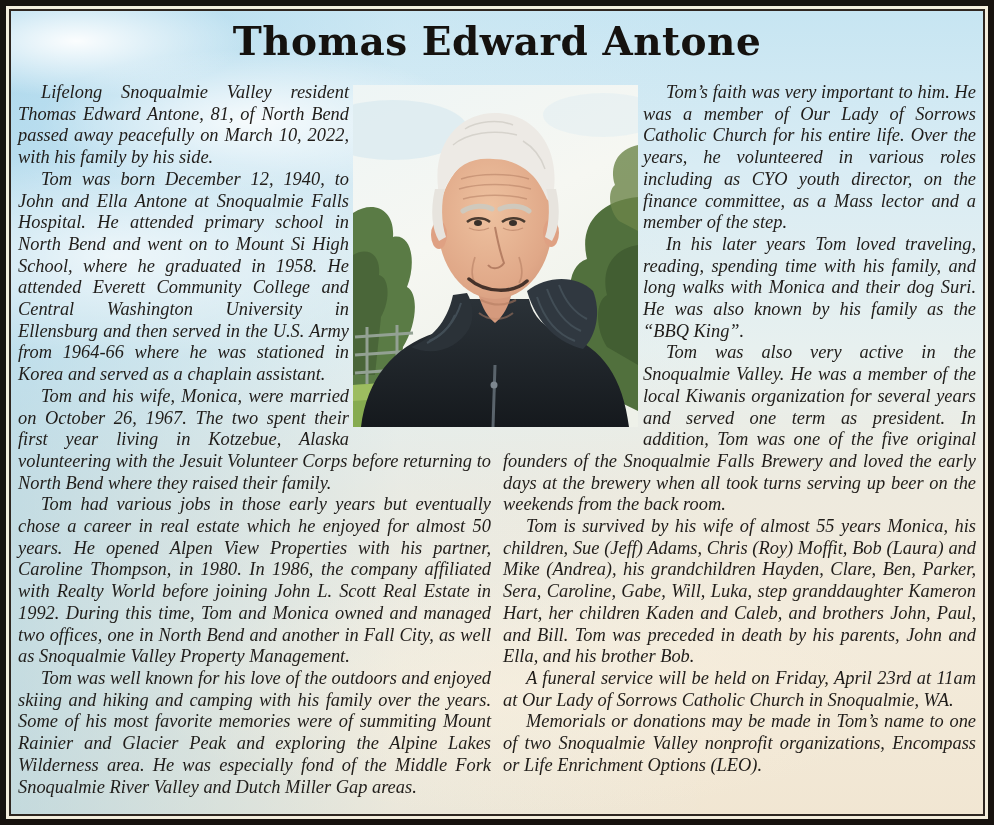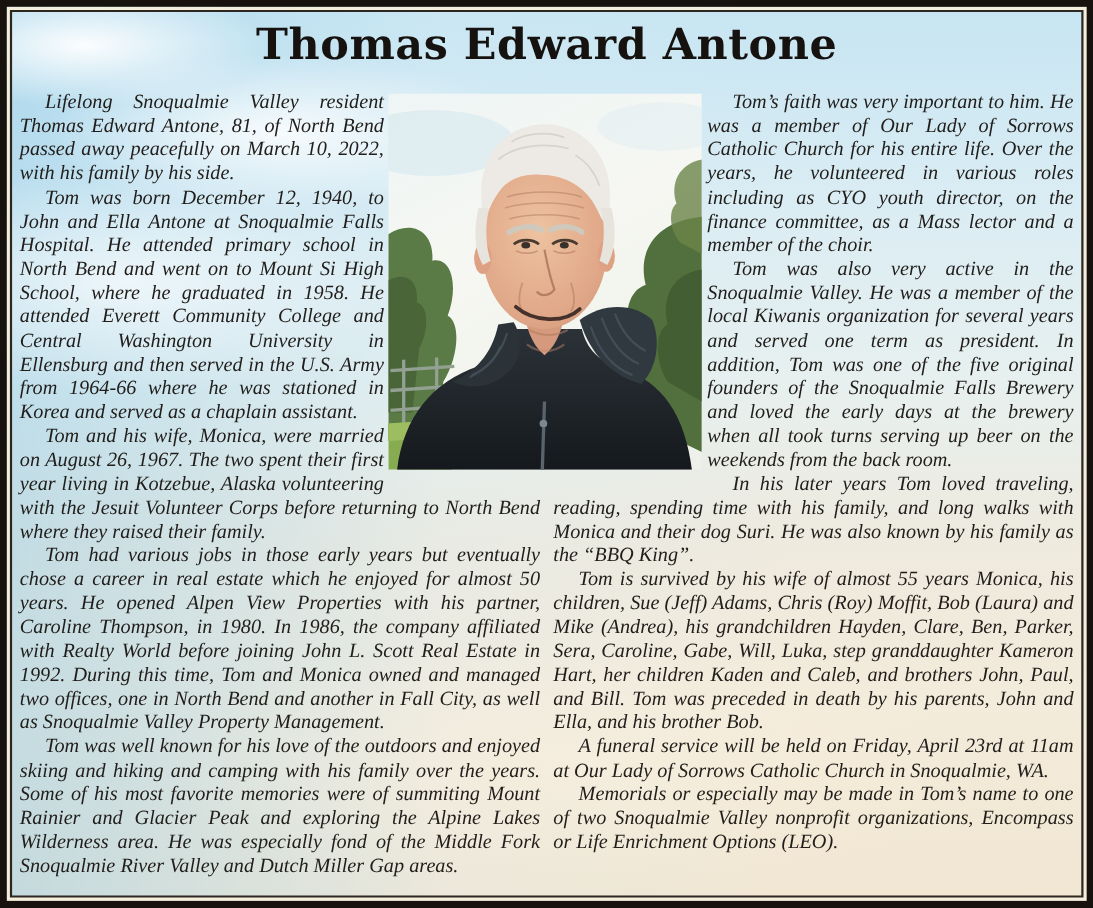--- a/index.html
+++ b/index.html
@@ -62,32 +62,32 @@
 
 <div class="page">
 
   <h1 class="title">Thomas Edward Antone</h1>
 
   <div class="columns">
     <div class="col">
       <div class="spacer-left"></div>
       <p>Lifelong Snoqualmie Valley resident Thomas Edward Antone, 81, of North Bend passed away peacefully on March 10, 2022, with his family by his side.</p>
       <p>Tom was born December 12, 1940, to John and Ella Antone at Snoqualmie Falls Hospital.  He attended primary school in North Bend and went on to Mount Si High School, where he graduated in 1958.  He attended Everett Community College and Central Washington University in Ellensburg and then served in the U.S. Army from 1964-66 where he was stationed in Korea and served as a chaplain assistant.</p>
-      <p>Tom and his wife, Monica, were married on August 26, 1967.  The two spent their first year living in Kotzebue, Alaska volunteering with the Jesuit Volunteer Corps before returning to North Bend where they raised their family.</p>
+      <p>Tom and his wife, Monica, were married on October 26, 1967.  The two spent their first year living in Kotzebue, Alaska volunteering with the Jesuit Volunteer Corps before returning to North Bend where they raised their family.</p>
       <p>Tom had various jobs in those early years but eventually chose a career in real estate which he enjoyed for almost 50 years.  He opened Alpen View Properties with his partner, Caroline Thompson, in 1980.  In 1986, the company affiliated with Realty World before joining John L. Scott Real Estate in 1992.  During this time, Tom and Monica owned and managed two offices, one in North Bend and another in Fall City, as well as Snoqualmie Valley Property Management.</p>
       <p>Tom was well known for his love of the outdoors and enjoyed skiing and hiking and camping with his family over the years.  Some of his most favorite memories were of summiting Mount Rainier and Glacier Peak and exploring the Alpine Lakes Wilderness area.  He was especially fond of the Middle Fork Snoqualmie River Valley and Dutch Miller Gap areas.</p>
     </div>
     <div class="col">
       <div class="spacer-right"></div>
-      <p>Tom’s faith was very important to him.  He was a member of Our Lady of Sorrows Catholic Church for his entire life.  Over the years, he volunteered in various roles including as CYO youth director, on the finance committee, as a Mass lector and a member of the choir.</p>
+      <p>Tom’s faith was very important to him.  He was a member of Our Lady of Sorrows Catholic Church for his entire life.  Over the years, he volunteered in various roles including as CYO youth director, on the finance committee, as a Mass lector and a member of the step.</p>
+      <p>In his later years Tom loved traveling, reading, spending time with his family, and long walks with Monica and their dog Suri.  He was also known by his family as the “BBQ King”.</p>
       <p>Tom was also very active in the Snoqualmie Valley.  He was a member of the local Kiwanis organization for several years and served one term as president.  In addition, Tom was one of the five original founders of the Snoqualmie Falls Brewery and loved the early days at the brewery when all took turns serving up beer on the weekends from the back room.</p>
-      <p>In his later years Tom loved traveling, reading, spending time with his family, and long walks with Monica and their dog Suri.  He was also known by his family as the “BBQ King”.</p>
       <p>Tom is survived by his wife of almost 55 years Monica, his children, Sue (Jeff) Adams, Chris (Roy) Moffit, Bob (Laura) and Mike (Andrea), his grandchildren Hayden, Clare, Ben, Parker, Sera, Caroline, Gabe, Will, Luka, step granddaughter Kameron Hart, her children Kaden and Caleb, and brothers John, Paul, and Bill.  Tom was preceded in death by his parents, John and Ella, and his brother Bob.</p>
       <p>A funeral service will be held on Friday, April 23rd at 11am at Our Lady of Sorrows Catholic Church in Snoqualmie, WA.</p>
-      <p>Memorials or especially may be made in Tom’s name to one of two Snoqualmie Valley nonprofit organizations, Encompass or Life Enrichment Options (LEO).</p>
+      <p>Memorials or donations may be made in Tom’s name to one of two Snoqualmie Valley nonprofit organizations, Encompass or Life Enrichment Options (LEO).</p>
     </div>
   </div>
 
   <div class="photo" role="img" aria-label="Portrait photo of Thomas Edward Antone, an elderly man with white hair wearing a dark jacket, standing outdoors with trees and sky behind him">
     <svg viewBox="0 0 285 342" xmlns="http://www.w3.org/2000/svg">
       <defs>
         <linearGradient id="skyg" x1="0" y1="0" x2="0.4" y2="1">
           <stop offset="0" stop-color="#eef5f5"></stop>
           <stop offset="0.5" stop-color="#f6f7f2"></stop>
           <stop offset="1" stop-color="#eef1e9"></stop>

